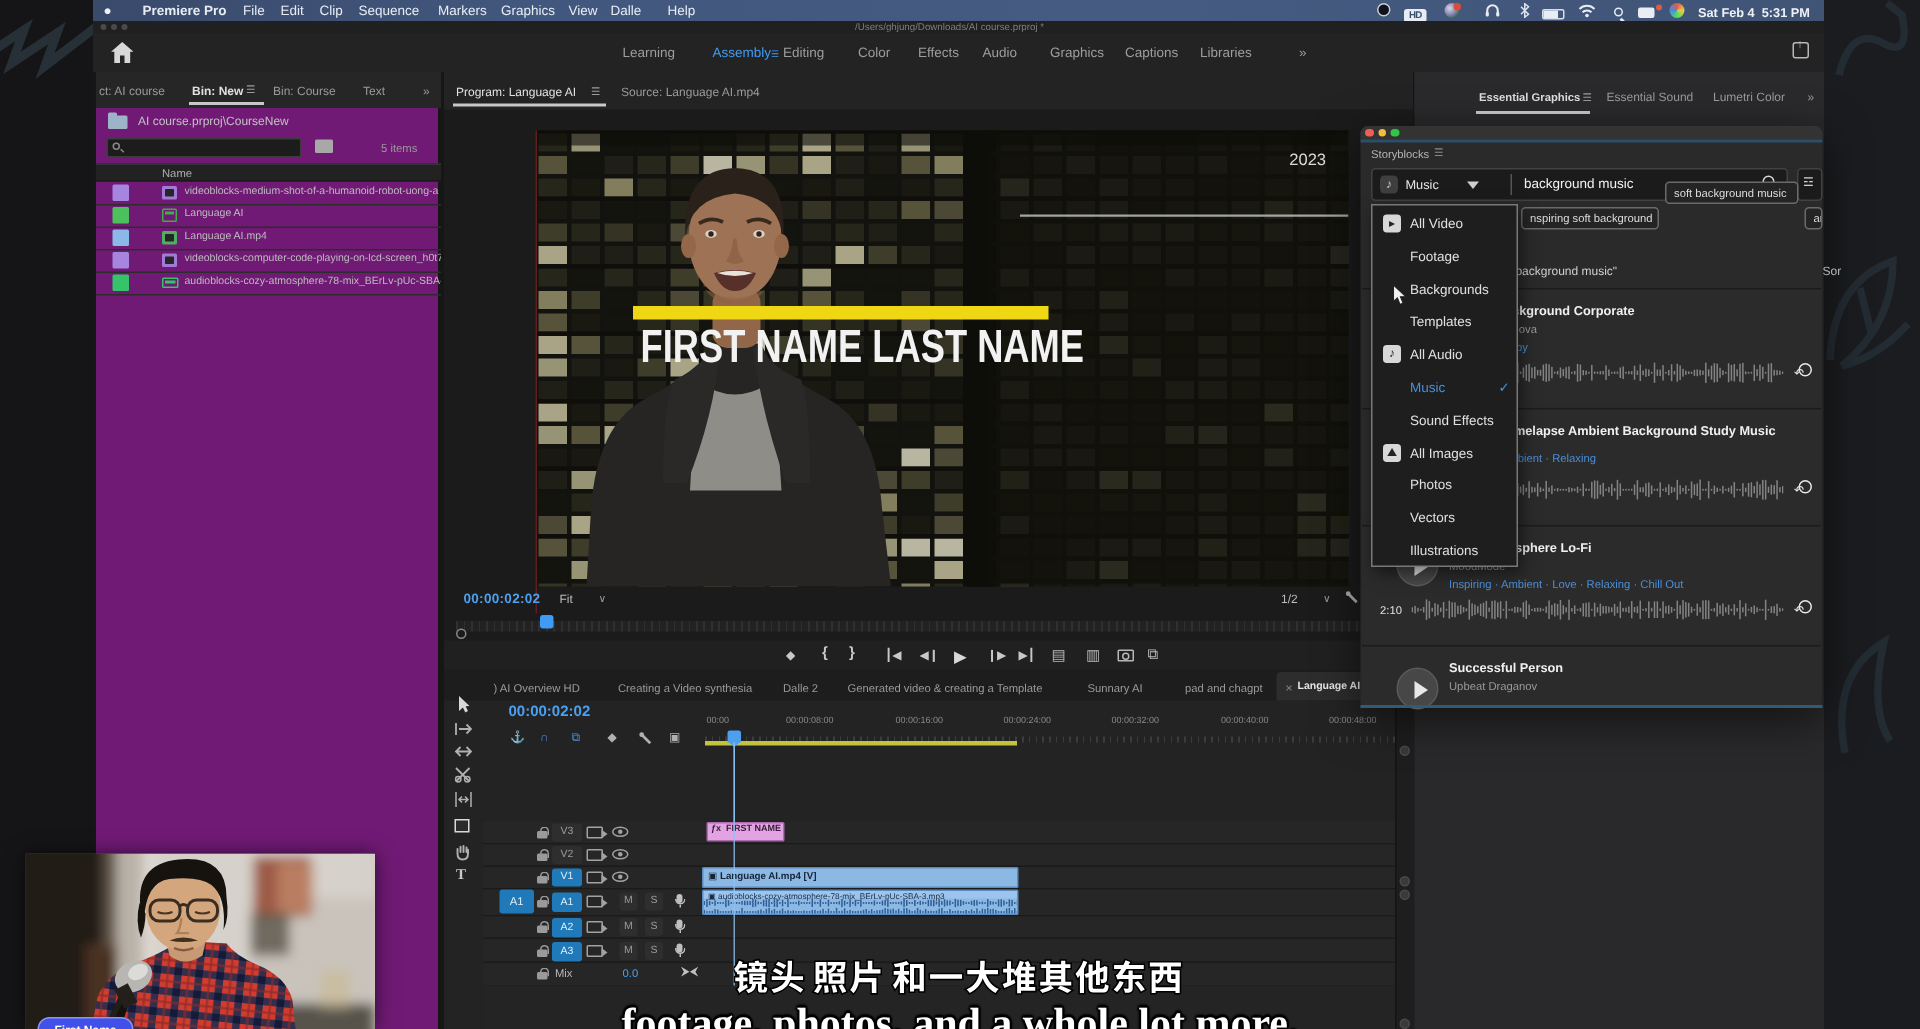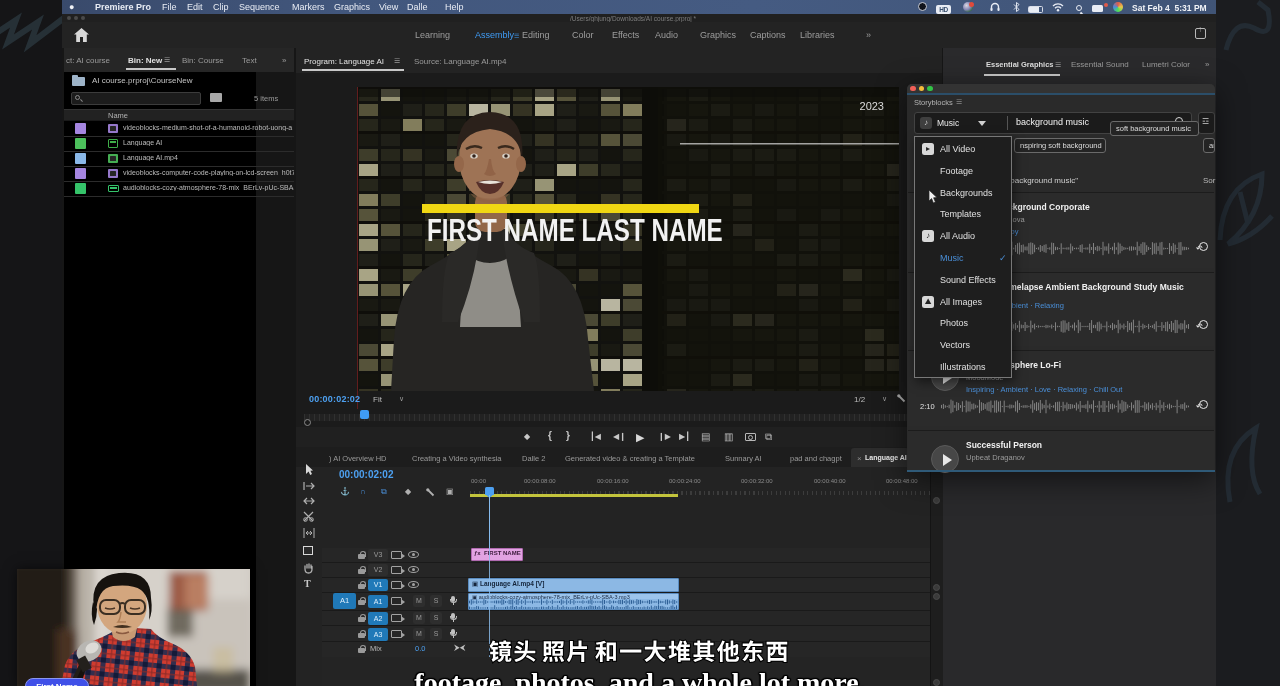--- a/index.html
+++ b/index.html
@@ -3,21 +3,21 @@
 *{margin:0;padding:0;box-sizing:border-box}
 html,body{width:1280px;height:686px;overflow:hidden;background:#1a1b1d;font-family:"Liberation Sans",sans-serif}
 .abs{position:absolute}
 .txt{white-space:nowrap}
 #app{position:absolute;left:62px;top:0;width:1154px;height:686px;background:#161616}
 #menubar{position:absolute;left:0;top:0;width:1154px;height:14px;background:linear-gradient(90deg,#394a6b 0%,#42577d 25%,#455b82 60%,#405476 100%);color:#e8ecf4;font-size:9px}
 #menubar .mi{position:absolute;top:1px;line-height:12px;white-space:nowrap}
 #titlebar{position:absolute;left:0;top:14px;width:1154px;height:8px;background:#202020}
 #wsbar{position:absolute;left:0;top:22px;width:1154px;height:26px;background:#232323;color:#9d9d9d;font-size:9px}
 #wsbar .ws{position:absolute;top:8px;white-space:nowrap}
-#projpanel{position:absolute;left:2px;top:48px;width:192px;height:638px;background:#000000}
+#projpanel{position:absolute;left:2px;top:48px;width:228px;height:638px;background:#701a75}
 #progpanel{position:absolute;left:234px;top:48px;width:646px;height:399px;background:#1b1b1b}
 #rightpanel{position:absolute;left:881px;top:48px;width:273px;height:638px;background:#29292b}
 #timeline{position:absolute;left:234px;top:447px;width:647px;height:239px;background:#232323}
 #storyblocks{position:absolute;left:845px;top:84px;width:308px;height:388px;background:#2a2a2a;border-radius:5px 5px 0 0;box-shadow:0 8px 30px rgba(0,0,0,0.55)}
 .chip{position:absolute;height:15px;border:1px solid #6a6a6a;border-radius:3px;background:#242424;color:#dcdcdc;font-size:7.5px;line-height:13px;padding:0 5px;white-space:nowrap;overflow:hidden}
 .card{position:absolute;left:1px;width:306px;background:#2b2b2b;border-top:1px solid #1c1c1c}
 .ttl{color:#f0f0f0;font-weight:bold;font-size:8.5px;white-space:nowrap}
 .sub{color:#9a9a9a;font-size:7.5px;white-space:nowrap}
 .tags{color:#4a8fd8;font-size:7.5px;white-space:nowrap}
 .play{position:absolute;width:28px;height:28px;border-radius:50%;background:#474747;border:1px solid #5a5a5a}
@@ -1577,21 +1577,21 @@
       <div class="abs" style="left:100px;top:32px;width:1px;height:14px;background:#555"></div>
       <div class="abs txt" style="left:109px;top:33px;color:#f2f2f2;font-size:9px">background music</div>
       <div class="abs" style="left:268px;top:33px;width:8px;height:8px;border:1.5px solid #d8d8d8;border-radius:50%"></div>
       <div class="abs" style="left:276px;top:42px;width:4px;height:1.5px;background:#d8d8d8;transform:rotate(45deg)"></div>
       <div class="abs" style="left:291px;top:28px;width:17px;height:22px;background:#1b1b1b;border:1px solid #424242;border-radius:3px"></div>
       <div class="abs txt" style="left:295px;top:33px;color:#cfcfcf;font-size:8px">☲</div>
       <div class="chip" style="left:107px;top:54px;width:92px">nspiring soft background</div>
       <div class="chip" style="left:203px;top:37px;width:89px">soft background music</div>
       <div class="chip" style="left:296px;top:54px;width:12px">an</div>
       <div class="abs txt" style="left:60px;top:92px;color:#d0d0d0;font-size:8px">Results for "background music"</div>
-      <div class="abs txt" style="left:296px;top:92px;color:#b8b8b8;font-size:8px">Sor</div>
+      <div class="abs txt" style="left:308px;top:92px;color:#b8b8b8;font-size:8px">Sor</div>
       <div class="abs" style="left:7px;top:52px;width:98px;height:242px;background:#1e1e1e;border:1px solid #787878;box-shadow:2px 4px 10px rgba(0,0,0,0.5)">
         <div class="abs" style="left:7px;top:6px;width:12px;height:12px;background:#d8d8d8;border-radius:2.5px;color:#222;font-size:8px;text-align:center;line-height:12px">▸</div>
         <div class="abs txt" style="left:25px;top:7px;color:#e0e0e0;font-size:9px">All Video</div>
         <div class="abs txt" style="left:25px;top:28.8px;color:#e0e0e0;font-size:9px">Footage</div>
         <div class="abs txt" style="left:25px;top:50.6px;color:#e0e0e0;font-size:9px">Backgrounds</div>
         <div class="abs txt" style="left:25px;top:72.4px;color:#e0e0e0;font-size:9px">Templates</div>
         <div class="abs" style="left:7px;top:93.2px;width:12px;height:12px;background:#d8d8d8;border-radius:2.5px;color:#222;font-size:8px;text-align:center;line-height:12px">♪</div>
         <div class="abs txt" style="left:25px;top:94.2px;color:#e0e0e0;font-size:9px">All Audio</div>
         <div class="abs txt" style="left:25px;top:116.0px;color:#4a8fd8;font-size:9px">Music</div>
         <div class="abs txt" style="left:84px;top:116.0px;color:#4a8fd8;font-size:9px">✓</div>

